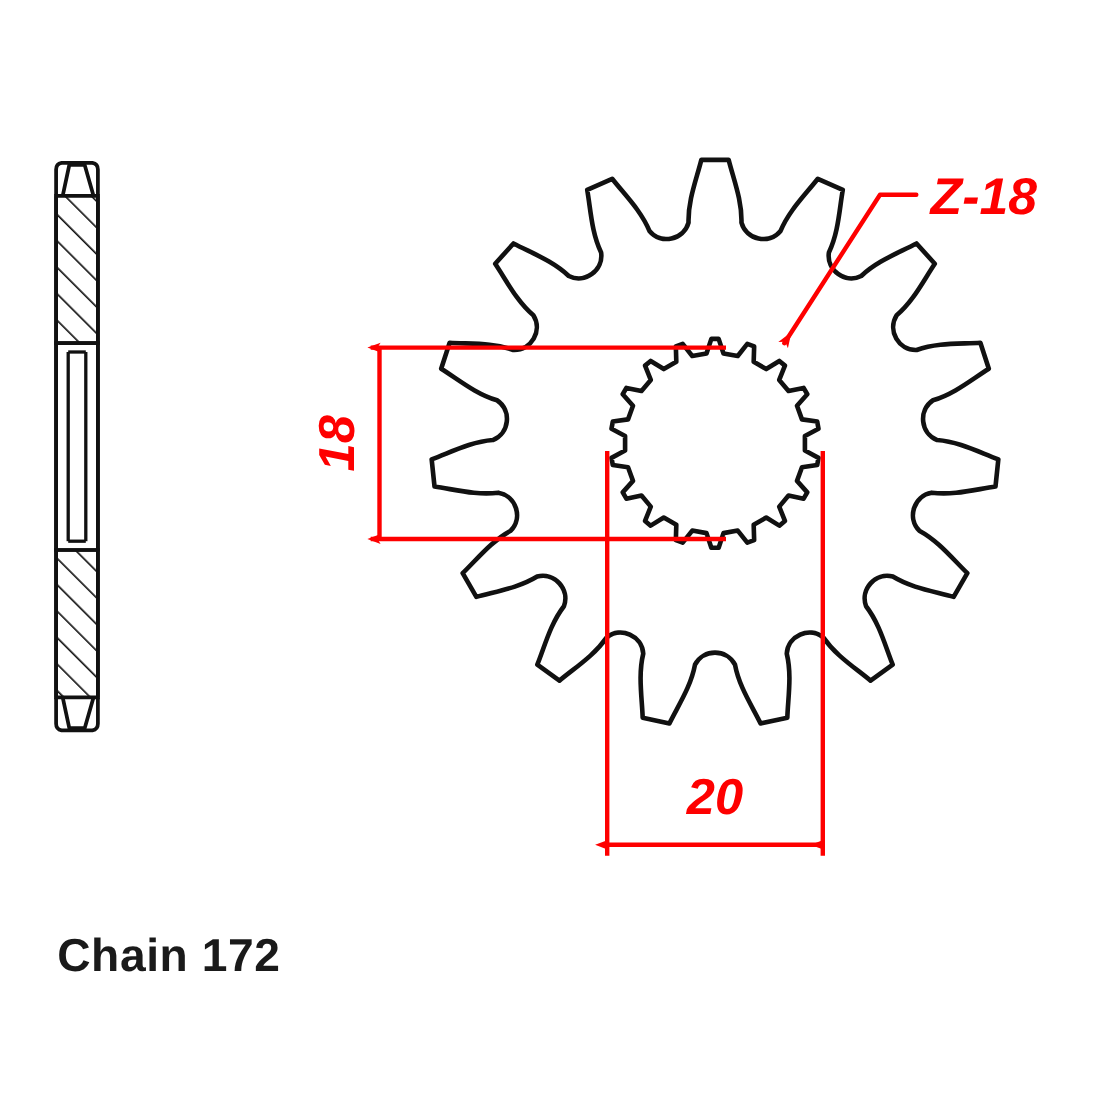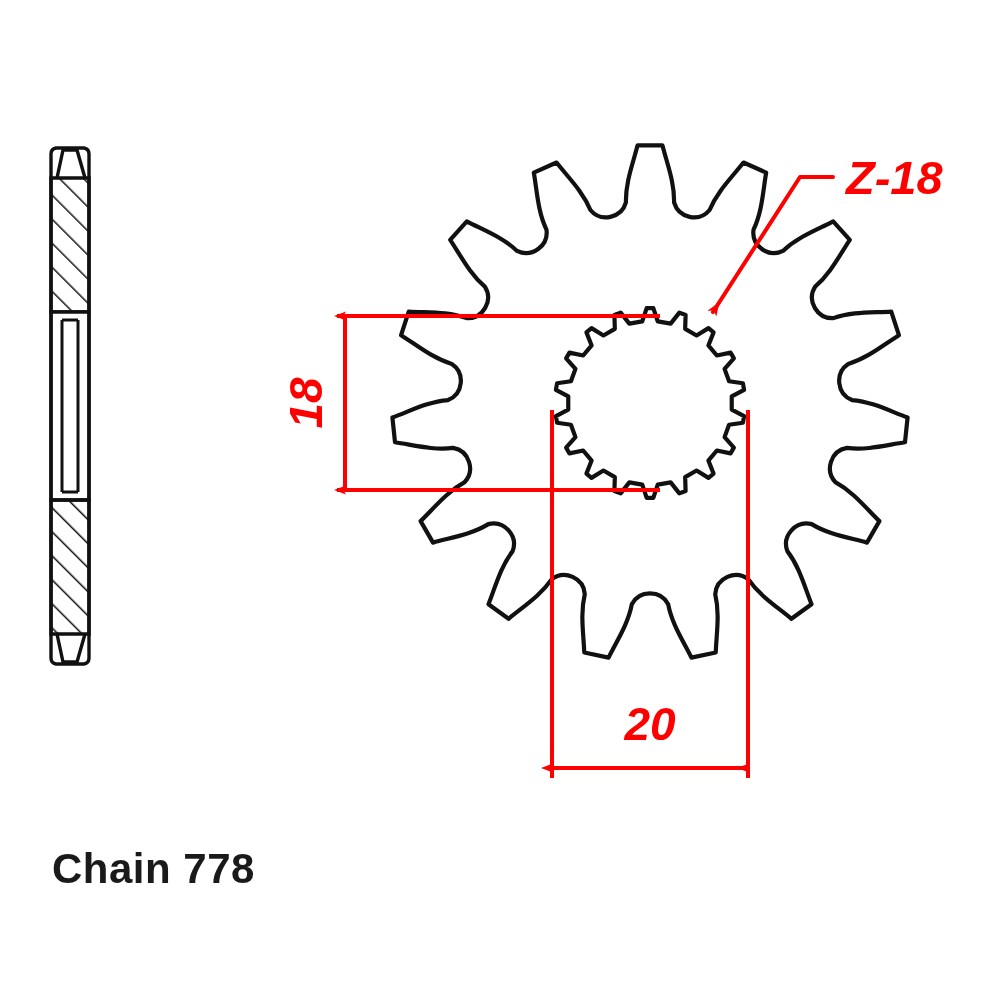--- a/index.html
+++ b/index.html
@@ -114,15 +114,15 @@
       <text x="650" y="728" fill="#fe0000" font-family="'Liberation Sans', sans-serif" font-size="46" font-weight="bold" font-style="italic" text-anchor="middle" dominant-baseline="middle">20</text>
     </g>
 
     <g>
       <path d="M 833 177 L 800 177 L 713 312" fill="none" stroke="#fe0000" stroke-width="4" stroke-linejoin="round" stroke-linecap="round" marker-end="url(#arrLead)"></path>
       <text x="846" y="182" fill="#fe0000" font-family="'Liberation Sans', sans-serif" font-size="47" font-weight="bold" font-style="italic" text-anchor="start" dominant-baseline="middle">Z-18</text>
     </g>
 
   </svg>
 
-  <div class="chain-label">Chain 778</div>
+  <div class="chain-label">Chain 172</div>
 
 </div>
 
 </body></html>

